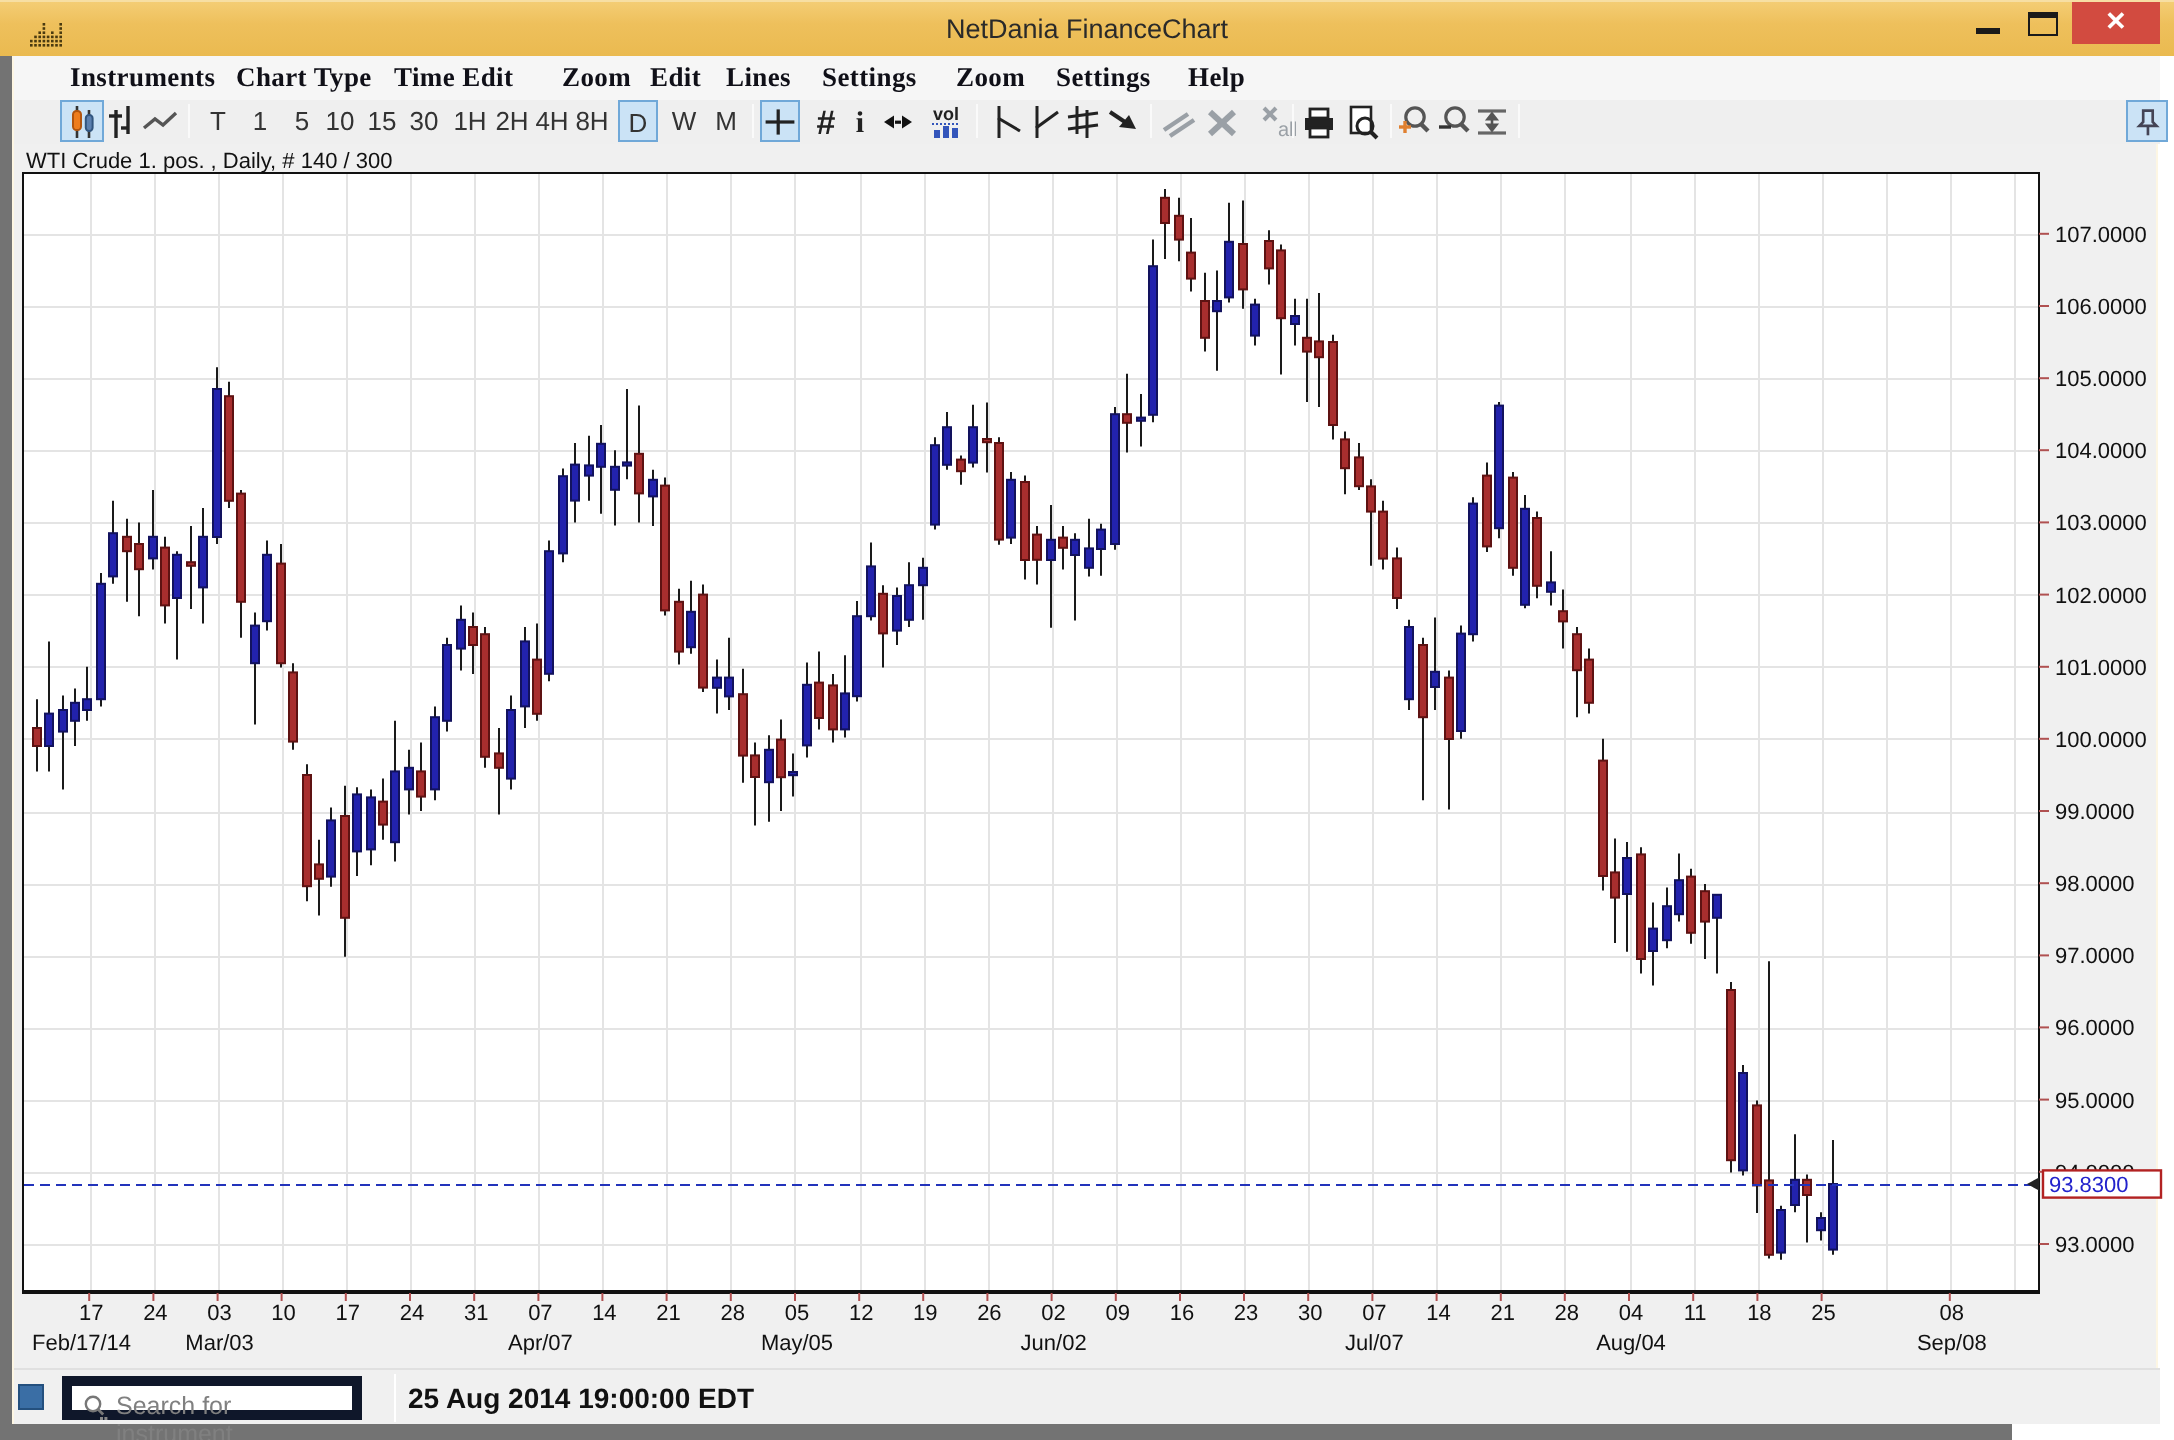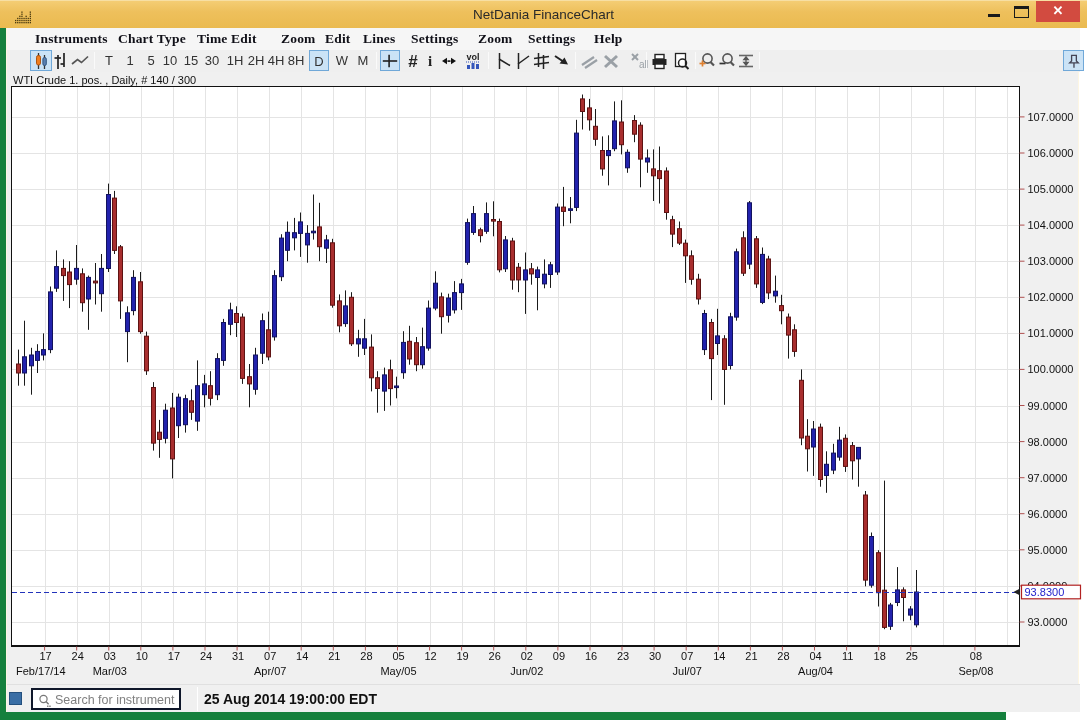--- a/index.html
+++ b/index.html
@@ -1,36 +1,36 @@
 <!DOCTYPE html>
 <html><head><meta charset="utf-8"><title>NetDania FinanceChart</title><style>
 * { margin:0; padding:0; box-sizing:border-box; }
 html,body { width:1087px; height:720px; overflow:hidden; font-family:"Liberation Sans",sans-serif; }
-#win { position:relative; width:1006px; height:720px; background:#15803d; }
+#win { position:relative; width:1006px; height:720px; background:#737373; }
 #titlebar { position:absolute; left:0; top:0; width:1087px; height:28px;
   background:linear-gradient(#f4cd74,#eec05c 40%,#eaba50); border-top:1px solid #f7dfa3; }
 #title { position:absolute; left:0; top:6px; width:1087px; text-align:center; font-size:13.5px; color:#2a2a2a; }
 #minbtn { position:absolute; left:988px; top:13px; width:12px; height:3px; background:#1a1a1a; }
 #maxbtn { position:absolute; left:1014px; top:5px; width:15px; height:12px; border:1.5px solid #1a1a1a; border-top-width:3px; }
 #closebtn { position:absolute; left:1036px; top:0; width:44px; height:21px; background:#d24b40;
   color:#fff; text-align:center; font-size:13px; font-weight:bold; line-height:20px; }
 #content { position:absolute; left:6px; top:28px; width:1073px; height:684px; background:#f0f0f0;
   border-left:1px solid #fdf6e3; border-right:1px solid #fdf6e3; }
 #menubar { position:absolute; left:0; top:0; width:1073px; height:22px; background:#f6f6f6; }
 #menubar span { position:absolute; top:3px; font-size:13.5px; font-weight:bold; color:#101018; letter-spacing:0.2px; white-space:nowrap;font-family:Liberation Serif, serif; }
 #menuwrap { position:absolute; left:0; top:0; }
 #toolbar { position:absolute; left:0; top:22px; width:1073px; height:22px; background:#efefef; }
 .tbtn { position:absolute; top:0; height:21px; display:flex; align-items:center; justify-content:center; }
 .tbt { position:absolute; top:0; height:21px; text-align:center; font-size:13px; color:#333; line-height:21px; }
 .sel { background:#cbe3f6; border:1px solid #70a8d8; }
 .tsep { position:absolute; top:2px; width:1px; height:17px; background:#b8b8b8; border-right:1px solid #fafafa; }
 #status { position:absolute; left:0; top:656px; width:1073px; height:28px; background:#f0f0f0;
   border-top:1px solid #e0e0e0; }
 #bluesq { position:absolute; left:2px; top:7px; width:13px; height:13px; background:#3a6ea5; border:1px solid #24507e; }
-#searchbox { position:absolute; left:24px; top:3px; width:150px; height:22px; background:#fff; border:2px solid #0f172a; }
+#searchbox { position:absolute; left:24px; top:3px; width:150px; height:22px; background:#fff; border:5px solid #0f172a; }
 #searchbox span { position:absolute; left:22px; top:3px; font-size:12.5px; color:#808080; }
 #ssep { position:absolute; left:190px; top:2px; width:1px; height:24px; background:#c8c8c8; border-right:1px solid #fff; }
 #stime { position:absolute; left:197px; top:6px; font-size:14px; font-weight:bold; color:#111; }
 </style></head>
 <body>
 <div id="win">
   <div id="titlebar">
       <svg width="28" height="26" viewBox="0 0 28 26" style="position:absolute;left:6px;top:0">
         <rect x="9.0" y="21.0" width="1.3" height="1.3" fill="#4a3a10"></rect>
         <rect x="11.1" y="21.0" width="1.3" height="1.3" fill="#4a3a10"></rect>

